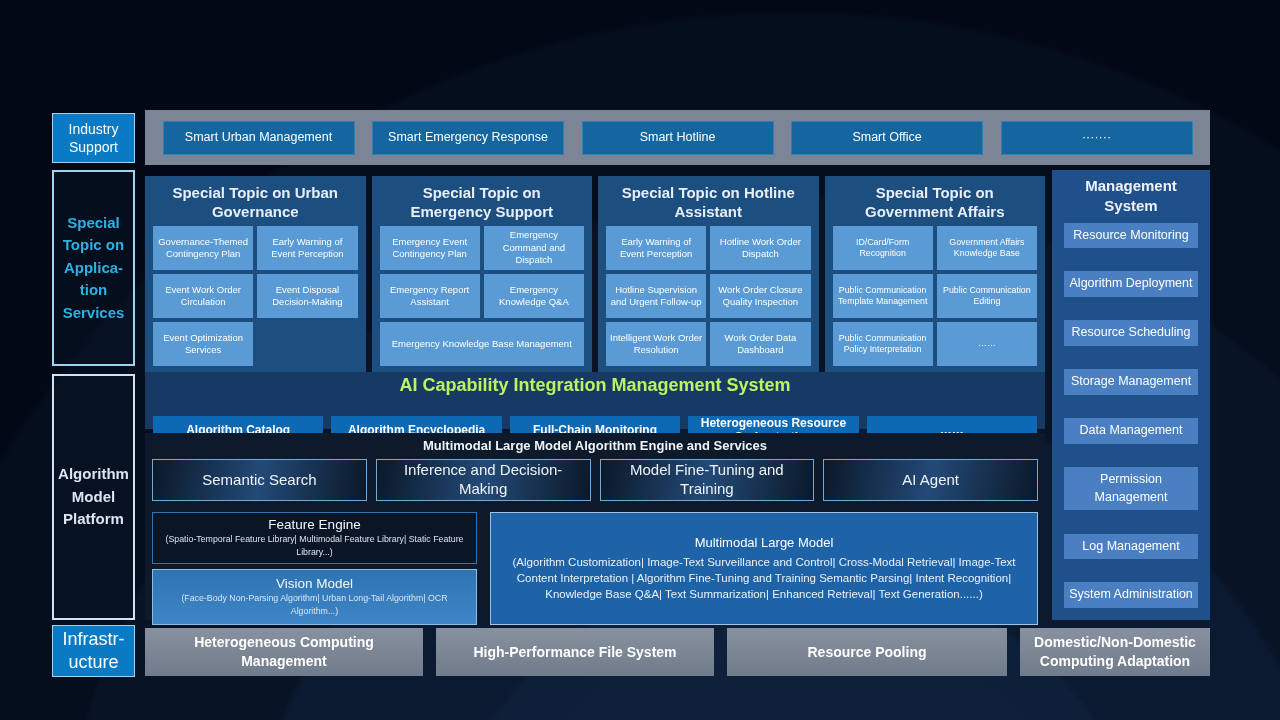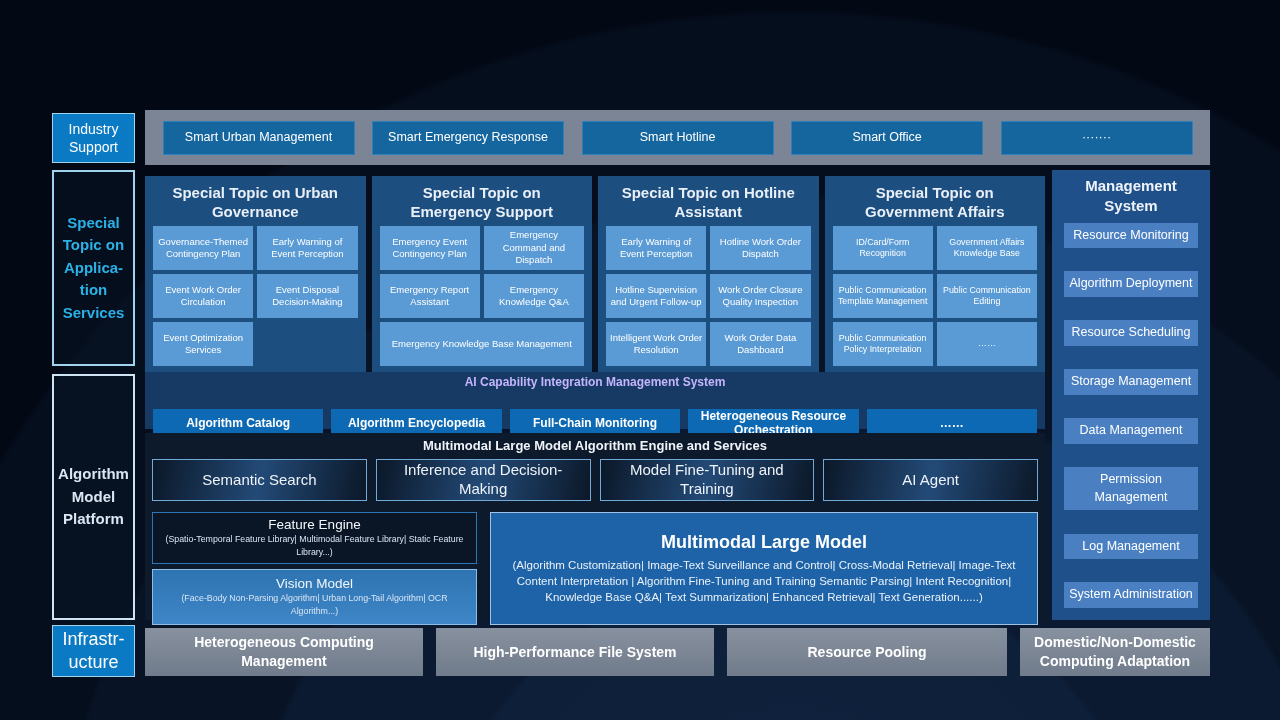--- a/index.html
+++ b/index.html
@@ -41,21 +41,21 @@
   
   .sidebar{left:1052px;top:170px;width:158px;height:450px;background:#20508a;
     padding:6px 12px 12px;display:flex;flex-direction:column;}
   .sidebar-title{font-weight:bold;font-size:15px;line-height:1.35;text-align:center;color:#eef3fa;}
   .sidebar-items{flex:1;display:flex;flex-direction:column;justify-content:space-between;margin-top:6px;}
   .side-btn{background:#4a80c2;color:#fff;font-size:12.5px;line-height:1.4;
     display:flex;align-items:center;justify-content:center;text-align:center;padding:4px 2px;}
 
   
   .ai-cap{left:145px;top:372px;width:900px;height:57px;background:#173a64;padding:3px 8px 0;}
-  .ai-cap-title{font-weight:bold;font-size:12px;text-align:center;color:#c4b5fd;}
+  .ai-cap-title{font-weight:bold;font-size:18px;text-align:center;color:#bef264;}
   .ai-cap-row{display:flex;gap:8px;margin-top:20px;}
   .ai-btn{flex:1;height:29px;background:#0e69b4;color:#fff;font-weight:bold;font-size:12px;line-height:1.15;
     display:flex;align-items:center;justify-content:center;text-align:center;padding:0 4px;}
 
   
   .engine{left:145px;top:433px;width:900px;height:187px;background:#0d1a2b;padding:4px 7px 0;}
   .engine-title{font-weight:bold;font-size:13px;text-align:center;color:#f0f4fa;margin-top:1px;}
   .svc-row{display:flex;gap:9px;margin-top:6px;}
   .svc-box{flex:1;height:40px;border:1px solid #71a9d9;
     background:linear-gradient(100deg,#0b1828 0%,#234a77 50%,#0b1828 100%);
@@ -64,21 +64,21 @@
   .engine-lower{display:flex;gap:13px;margin-top:11px;}
   .engine-left{width:325px;display:flex;flex-direction:column;gap:5px;}
   .feat-box{height:46px;background:#0a1626;border:1px solid #2e75b6;padding:2px 4px;
     display:flex;flex-direction:column;align-items:center;justify-content:center;text-align:center;}
   .vis-box{height:50px;background:linear-gradient(180deg,#2e74b2,#3f86c8);border:1px solid #8cbde8;padding:2px 4px;
     display:flex;flex-direction:column;align-items:center;justify-content:center;text-align:center;}
   .mini-title{font-size:13.5px;color:#f2f6fb;line-height:1.2;}
   .mini-sub{font-size:8.8px;color:#d9e6f4;line-height:1.45;}
   .lm-box{flex:1;background:#1e63a7;border:1px solid #9dc3e6;padding:4px 12px;
     display:flex;flex-direction:column;align-items:center;justify-content:center;text-align:center;}
-  .lm-title{font-weight:bold;font-size:18px;color:#fff;}
+  .lm-title{font-weight:normal;font-size:13px;color:#fff;}
   .lm-sub{font-size:11.5px;line-height:1.4;color:#eaf1f9;margin-top:4px;}
 
   
   .bottom-row{left:145px;top:628px;width:1065px;height:48px;display:flex;gap:13px;}
   .infra-box{background:linear-gradient(180deg,#87919f,#707b8b);color:#fff;font-weight:bold;font-size:14px;line-height:1.35;
     display:flex;align-items:center;justify-content:center;text-align:center;padding:0 14px;}
   .w250{width:250px;} .w252{width:252px;} .grow{flex:1;}
 </style>
 </head>
 <body>

